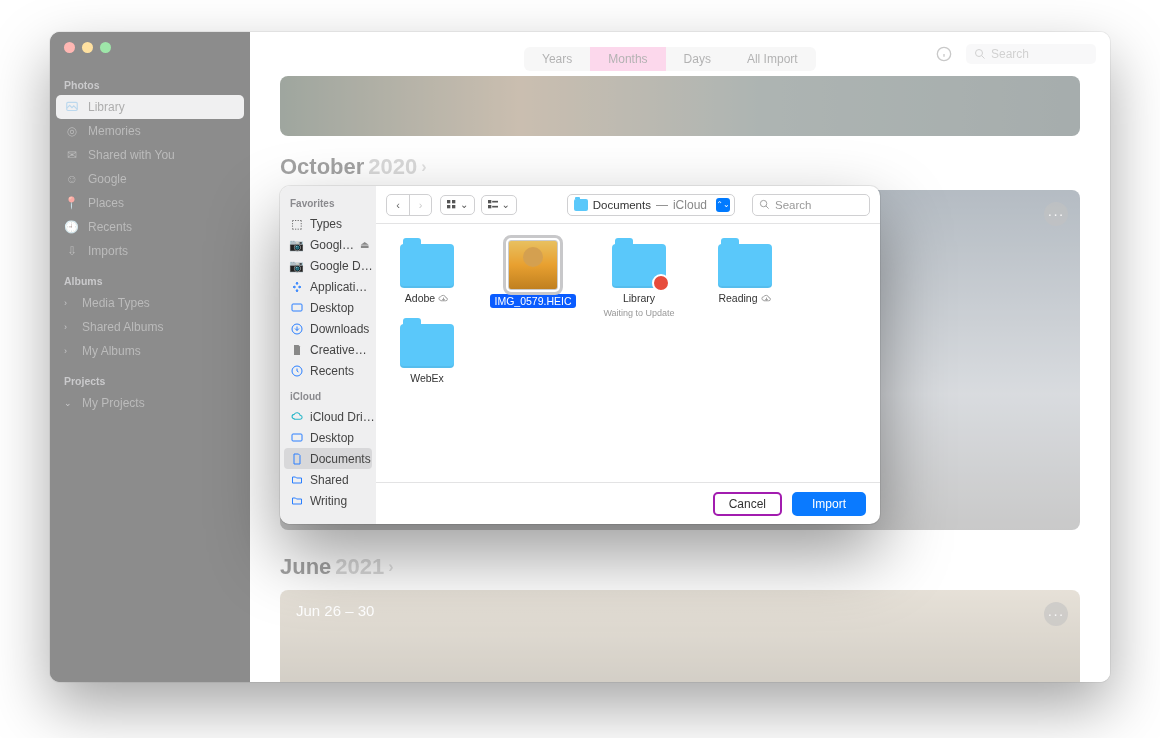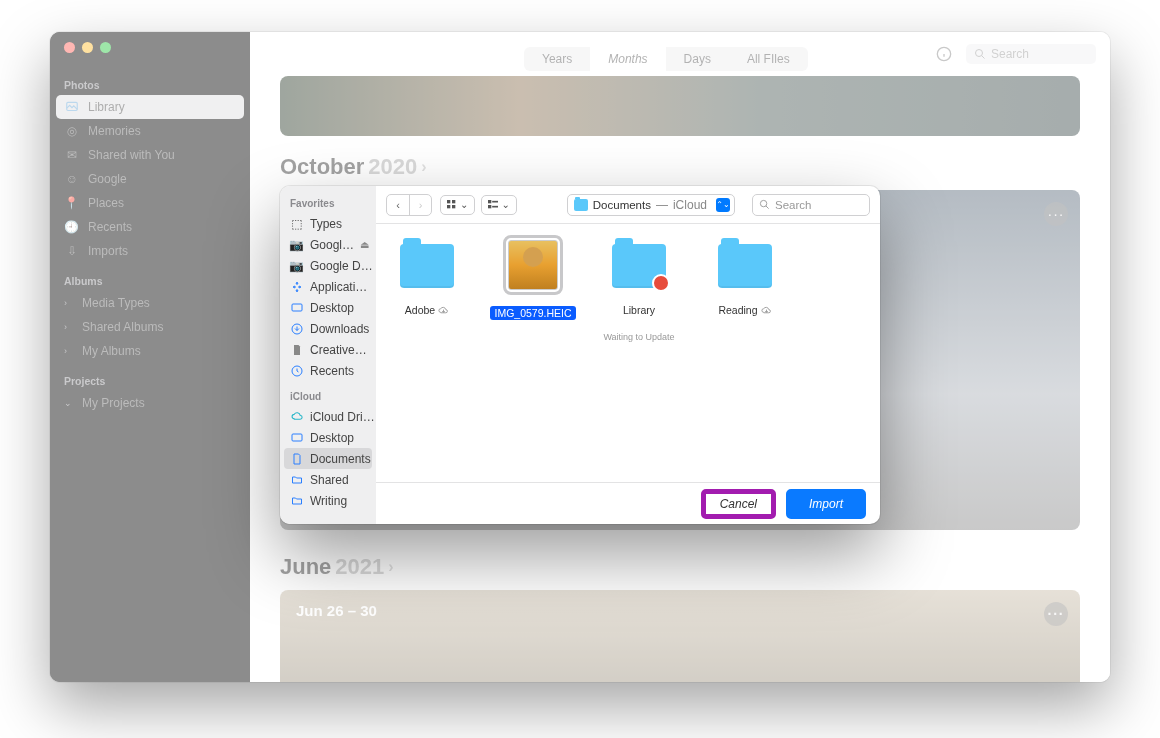--- a/index.html
+++ b/index.html
@@ -17,34 +17,34 @@
 .sb-item { display:flex; align-items:center; gap:8px; padding:4px 14px; height:24px; color:#6a6a6a; cursor:default; }
 .sb-item.sel { background:#dedee0; border-radius:5px; margin:0 6px; padding:4px 8px; color:#4a4a4a; }
 .sb-icon { width:16px; height:16px; display:flex; align-items:center; justify-content:center; flex-shrink:0; }
 .sb-expand { width:10px; color:#8a8a8e; font-size:9px; }
 
 
 .main { flex:1; background:#fff; display:flex; flex-direction:column; }
 .toolbar { height:44px; display:flex; align-items:center; padding:0 14px; gap:10px; }
 .seg { display:flex; background:#ededee; border-radius:6px; margin-left:260px; overflow:hidden;margin-top:10px; }
 .seg-btn { padding:5px 18px; font-size:12px; color:#555; cursor:default; }
-.seg-btn.sel { background:#ffffff;font-style:italic; }
+.seg-btn.sel { background:#f9a8d4; }
 .tb-spacer{flex:1}
 .tb-ico { width:24px; height:24px; display:flex; align-items:center; justify-content:center; color:#888; }
 .tb-search { display:flex; align-items:center; gap:5px; background:#f0f0f1; border-radius:5px; padding:3px 8px; width:130px; font-size:12px; color:#999; }
 
 .content { flex:1; overflow:auto; padding:0 0 20px 0; }
 .photo-block { margin:0 0 20px 0; }
 .ph-img { margin:0 30px 14px 30px; height:60px; border-radius:8px; background:linear-gradient(90deg,#2a3a2a,#8a7050 30%,#4a5a55 60%,#3a4a4a); }
 .ph-header { padding:4px 30px 10px; font-size:22px; font-weight:700; color:#333; display:flex; align-items:center; gap:4px; }
 .ph-year { color:#aaa; font-weight:700; }
 .ph-chev { color:#bbb; font-size:16px; }
 .ph-card { margin:0 30px; height:340px; border-radius:8px; background:linear-gradient(180deg,#5a6a7a,#aab0b8 60%,#888); position:relative; }
 .ph-more { position:absolute; top:12px; right:12px; width:24px; height:24px; border-radius:50%; background:rgba(120,120,120,.6); display:flex; align-items:center; justify-content:center; color:#eee; font-size:14px; letter-spacing:1px; }
-.ph-card2 { margin:0 30px; height:104px; border-radius:8px 8px 0 0; background:linear-gradient(180deg,#c8bca8,#998f7d); position:relative; padding:12px 16px; color:#fff; font-weight:700; font-size:15px; }
+.ph-card2 { margin:0 30px; height:104px; border-radius:8px 8px 0 0; background:linear-gradient(180deg,#c8bca8,#998f7d); position:relative; padding:12px 16px; color:#fff; font-weight:400; font-size:15px; }
 
 
 .sheet { position:absolute; left:280px; top:186px; width:600px; height:338px; background:#fff; border-radius:10px; box-shadow:0 30px 70px rgba(0,0,0,.4),0 0 0 1px rgba(0,0,0,.08); z-index:10; display:flex; overflow:hidden; font-size:12px; }
 .sh-side { width:96px; background:#efeff0; padding:8px 0; overflow:hidden; }
 .sh-head { font-size:10px; color:#8a8a8e; font-weight:600; padding:4px 10px; }
 .sh-item { display:flex; align-items:center; gap:6px; padding:3px 10px; height:21px; color:#444; cursor:default; white-space:nowrap; overflow:hidden; }
 .sh-item.sel { background:#d8d8da; border-radius:4px; margin:0 4px; padding:3px 6px; }
 .sh-ico { width:14px; height:14px; flex-shrink:0; display:flex; align-items:center; justify-content:center; }
 .sh-eject { margin-left:auto; color:#888; font-size:10px; }
 
@@ -58,34 +58,34 @@
 .vbtn { border:1px solid #d0d0d2; border-radius:5px; height:20px; padding:0 6px; display:flex; align-items:center; gap:3px; color:#555; font-size:10px; }
 .path-pop { display:flex; align-items:center; gap:5px; background:#fff; border:1px solid #d0d0d2; border-radius:5px; height:22px; padding:0 4px 0 6px; margin-left:42px; }
 .path-fold { width:14px; height:12px; background:#5ac8fa; border-radius:2px; position:relative; }
 .path-fold:before{content:"";position:absolute;top:-2px;left:1px;width:5px;height:2px;background:#5ac8fa;border-radius:1px 1px 0 0;}
 .path-txt { font-size:11.5px; color:#333; }
 .path-sub { color:#888; }
 .path-arrows { background:#007aff; color:#fff; border-radius:3px; width:14px; height:14px; display:flex; align-items:center; justify-content:center; font-size:8px; margin-left:4px; }
 .sh-search { display:flex; align-items:center; gap:5px; border:1px solid #d0d0d2; border-radius:5px; height:22px; padding:0 6px; width:118px; margin-left:auto; color:#999; font-size:11.5px; }
 
 .sh-body { flex:1; padding:14px 10px; display:flex; flex-wrap:wrap; align-content:flex-start; gap:0 24px; }
-.fitem { width:82px; display:flex; flex-direction:column; align-items:center; gap:16px; cursor:default; position:relative; }
+.fitem { width:82px; display:flex; flex-direction:column; align-items:center; gap:4px; cursor:default; position:relative; }
 .folder { width:54px; height:44px; background:#5ac8fa; border-radius:4px; position:relative; margin-top:6px; box-shadow:inset 0 -2px 0 rgba(0,0,0,.05); }
 .folder:before{content:"";position:absolute;top:-6px;left:3px;width:18px;height:8px;background:#5ac8fa;border-radius:3px 3px 0 0;}
 .folder.badge:after{content:"";position:absolute;right:-4px;bottom:-4px;width:14px;height:14px;border-radius:50%;background:#e74c3c;border:2px solid #fff;}
 .fname { font-size:10.5px; color:#333; text-align:center; display:flex; align-items:center; gap:3px; white-space:nowrap; }
 .fname.sel { background:#0a5cff; color:#fff; border-radius:3px; padding:1px 4px; }
 .fsubtitle { font-size:9px; color:#999; }
 .cloud-ico { width:11px; height:11px; color:#999; }
 .thumb { width:50px; height:50px; border:1px solid #ccc; background:linear-gradient(180deg,#e8c060 0%,#e8a030 50%,#c08020 100%); border-radius:2px; margin-top:2px; position:relative; }
 .thumb.sel-border { outline:3px solid #c8c8ca; outline-offset:2px; border-radius:3px; }
 .thumb:after{content:"";position:absolute;left:14px;top:6px;width:20px;height:20px;border-radius:50%;background:#d4a050;}
 
 .sh-foot { height:42px; border-top:1px solid #e3e3e4; display:flex; align-items:center; justify-content:flex-end; padding:0 14px; gap:10px; }
-.btn { border:5px solid #a21caf; background:#fff; border-radius:5px; padding:3px 14px; font-size:12px; color:#333; cursor:default;font-style:italic; }
+.btn { border:2px solid #a21caf; background:#fff; border-radius:5px; padding:3px 14px; font-size:12px; color:#333; cursor:default; }
 .btn.primary { background:#0a7aff; border-color:#0a7aff; color:#fff; padding:3px 18px; }
 
 svg { display:block; }
 </style>
 </head>
 <body>
 
 <div class="window">
   <div class="overlay"></div>
 
@@ -151,21 +151,21 @@
       <span>My Projects</span>
     </div>
   </div>
 
   <div class="main">
     <div class="toolbar">
       <div class="seg">
         <div class="seg-btn">Years</div>
         <div class="seg-btn sel">Months</div>
         <div class="seg-btn">Days</div>
-        <div class="seg-btn">All FIles</div>
+        <div class="seg-btn">All Import</div>
       </div>
       <div class="tb-spacer"></div>
       <div class="tb-ico">
         <svg width="16" height="16" viewBox="0 0 24 24" fill="none" stroke="#888" stroke-width="2">
             <circle cx="12" cy="12" r="10"></circle>
             <path d="M12 8h.01M12 12v4"></path>
           </svg>
       </div>
       <div class="tb-search">
         <span>
@@ -380,20 +380,24 @@
         <div class="fname">
             <span>Reading</span>
             <span class="cloud-ico">
               <svg width="11" height="11" viewBox="0 0 24 24" fill="none" stroke="#999" stroke-width="2">
                 <path d="M6 16a4 4 0 010-8 6 6 0 0111 2 3.5 3.5 0 010 7H6z"></path>
                 <path d="M12 10v6M9 13l3 3 3-3"></path>
               </svg>
             </span>
           </div>
       </div>
+      <div class="fitem">
+        <div class="folder"></div>
+        <div class="fname">WebEx</div>
+      </div>
     </div>
 
     <div class="sh-foot">
       <div class="btn">Cancel</div>
       <div class="btn primary">Import</div>
     </div>
   </div>
 </div>
 
 </body></html>

